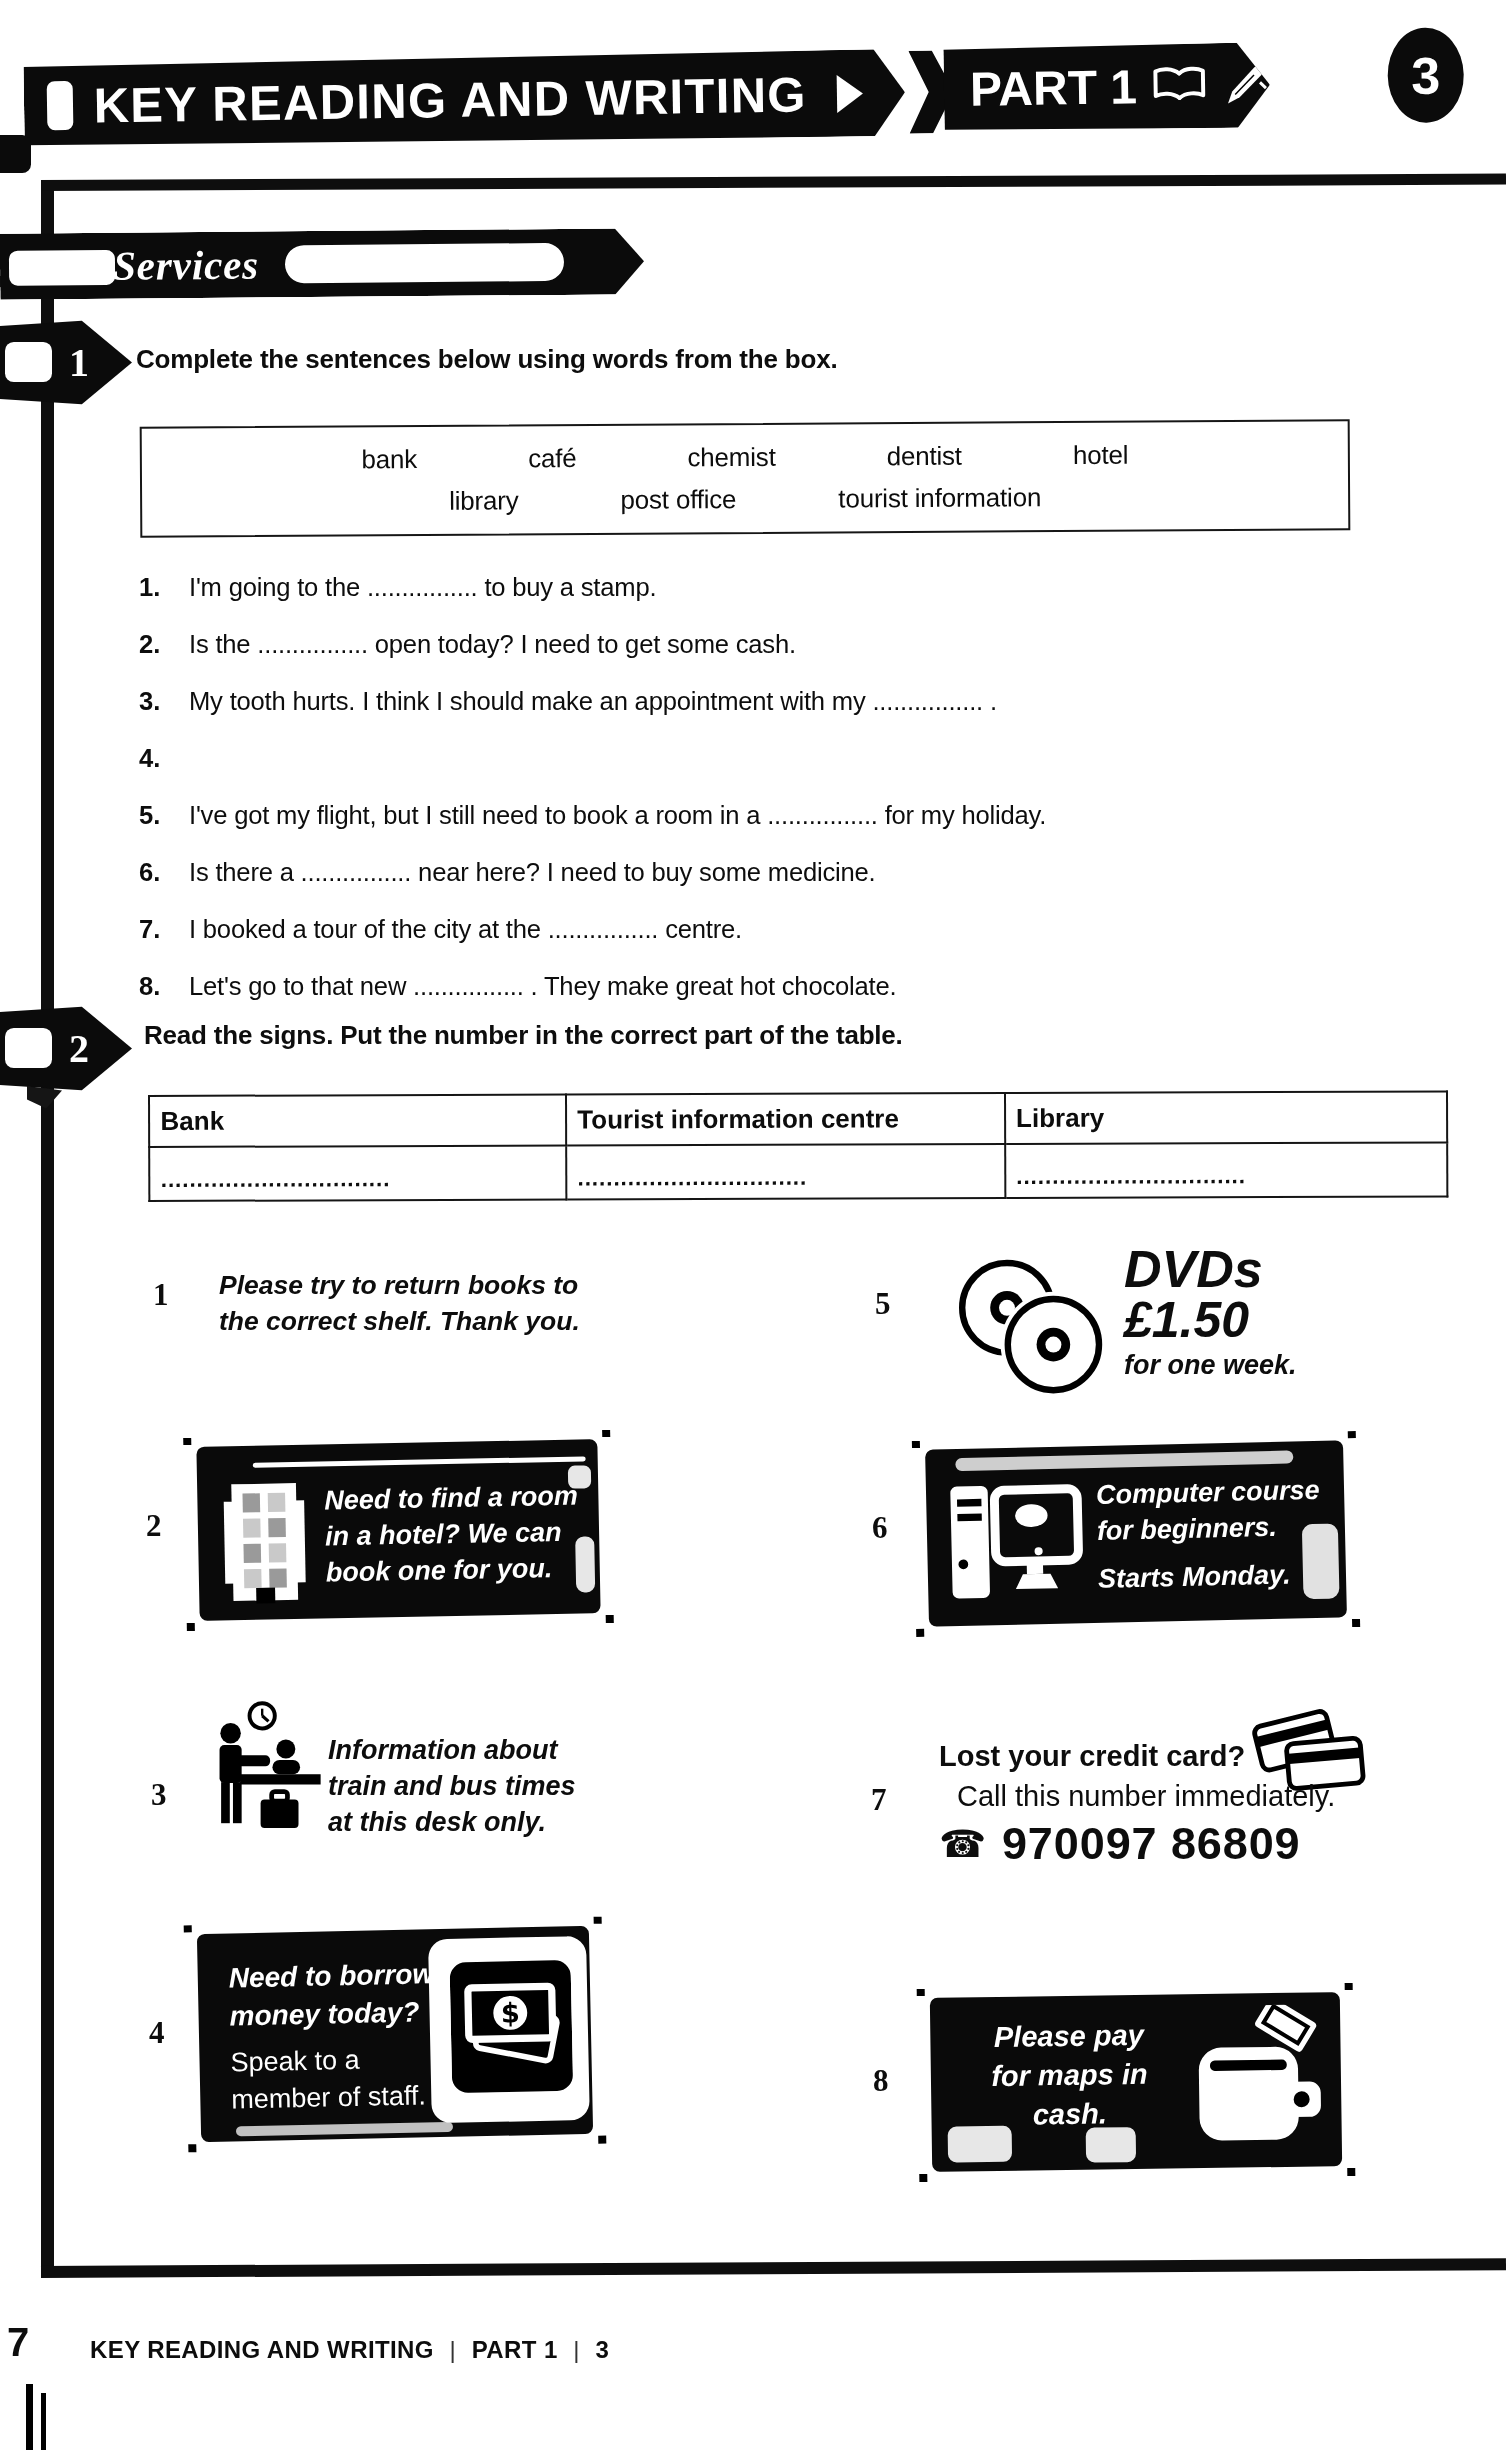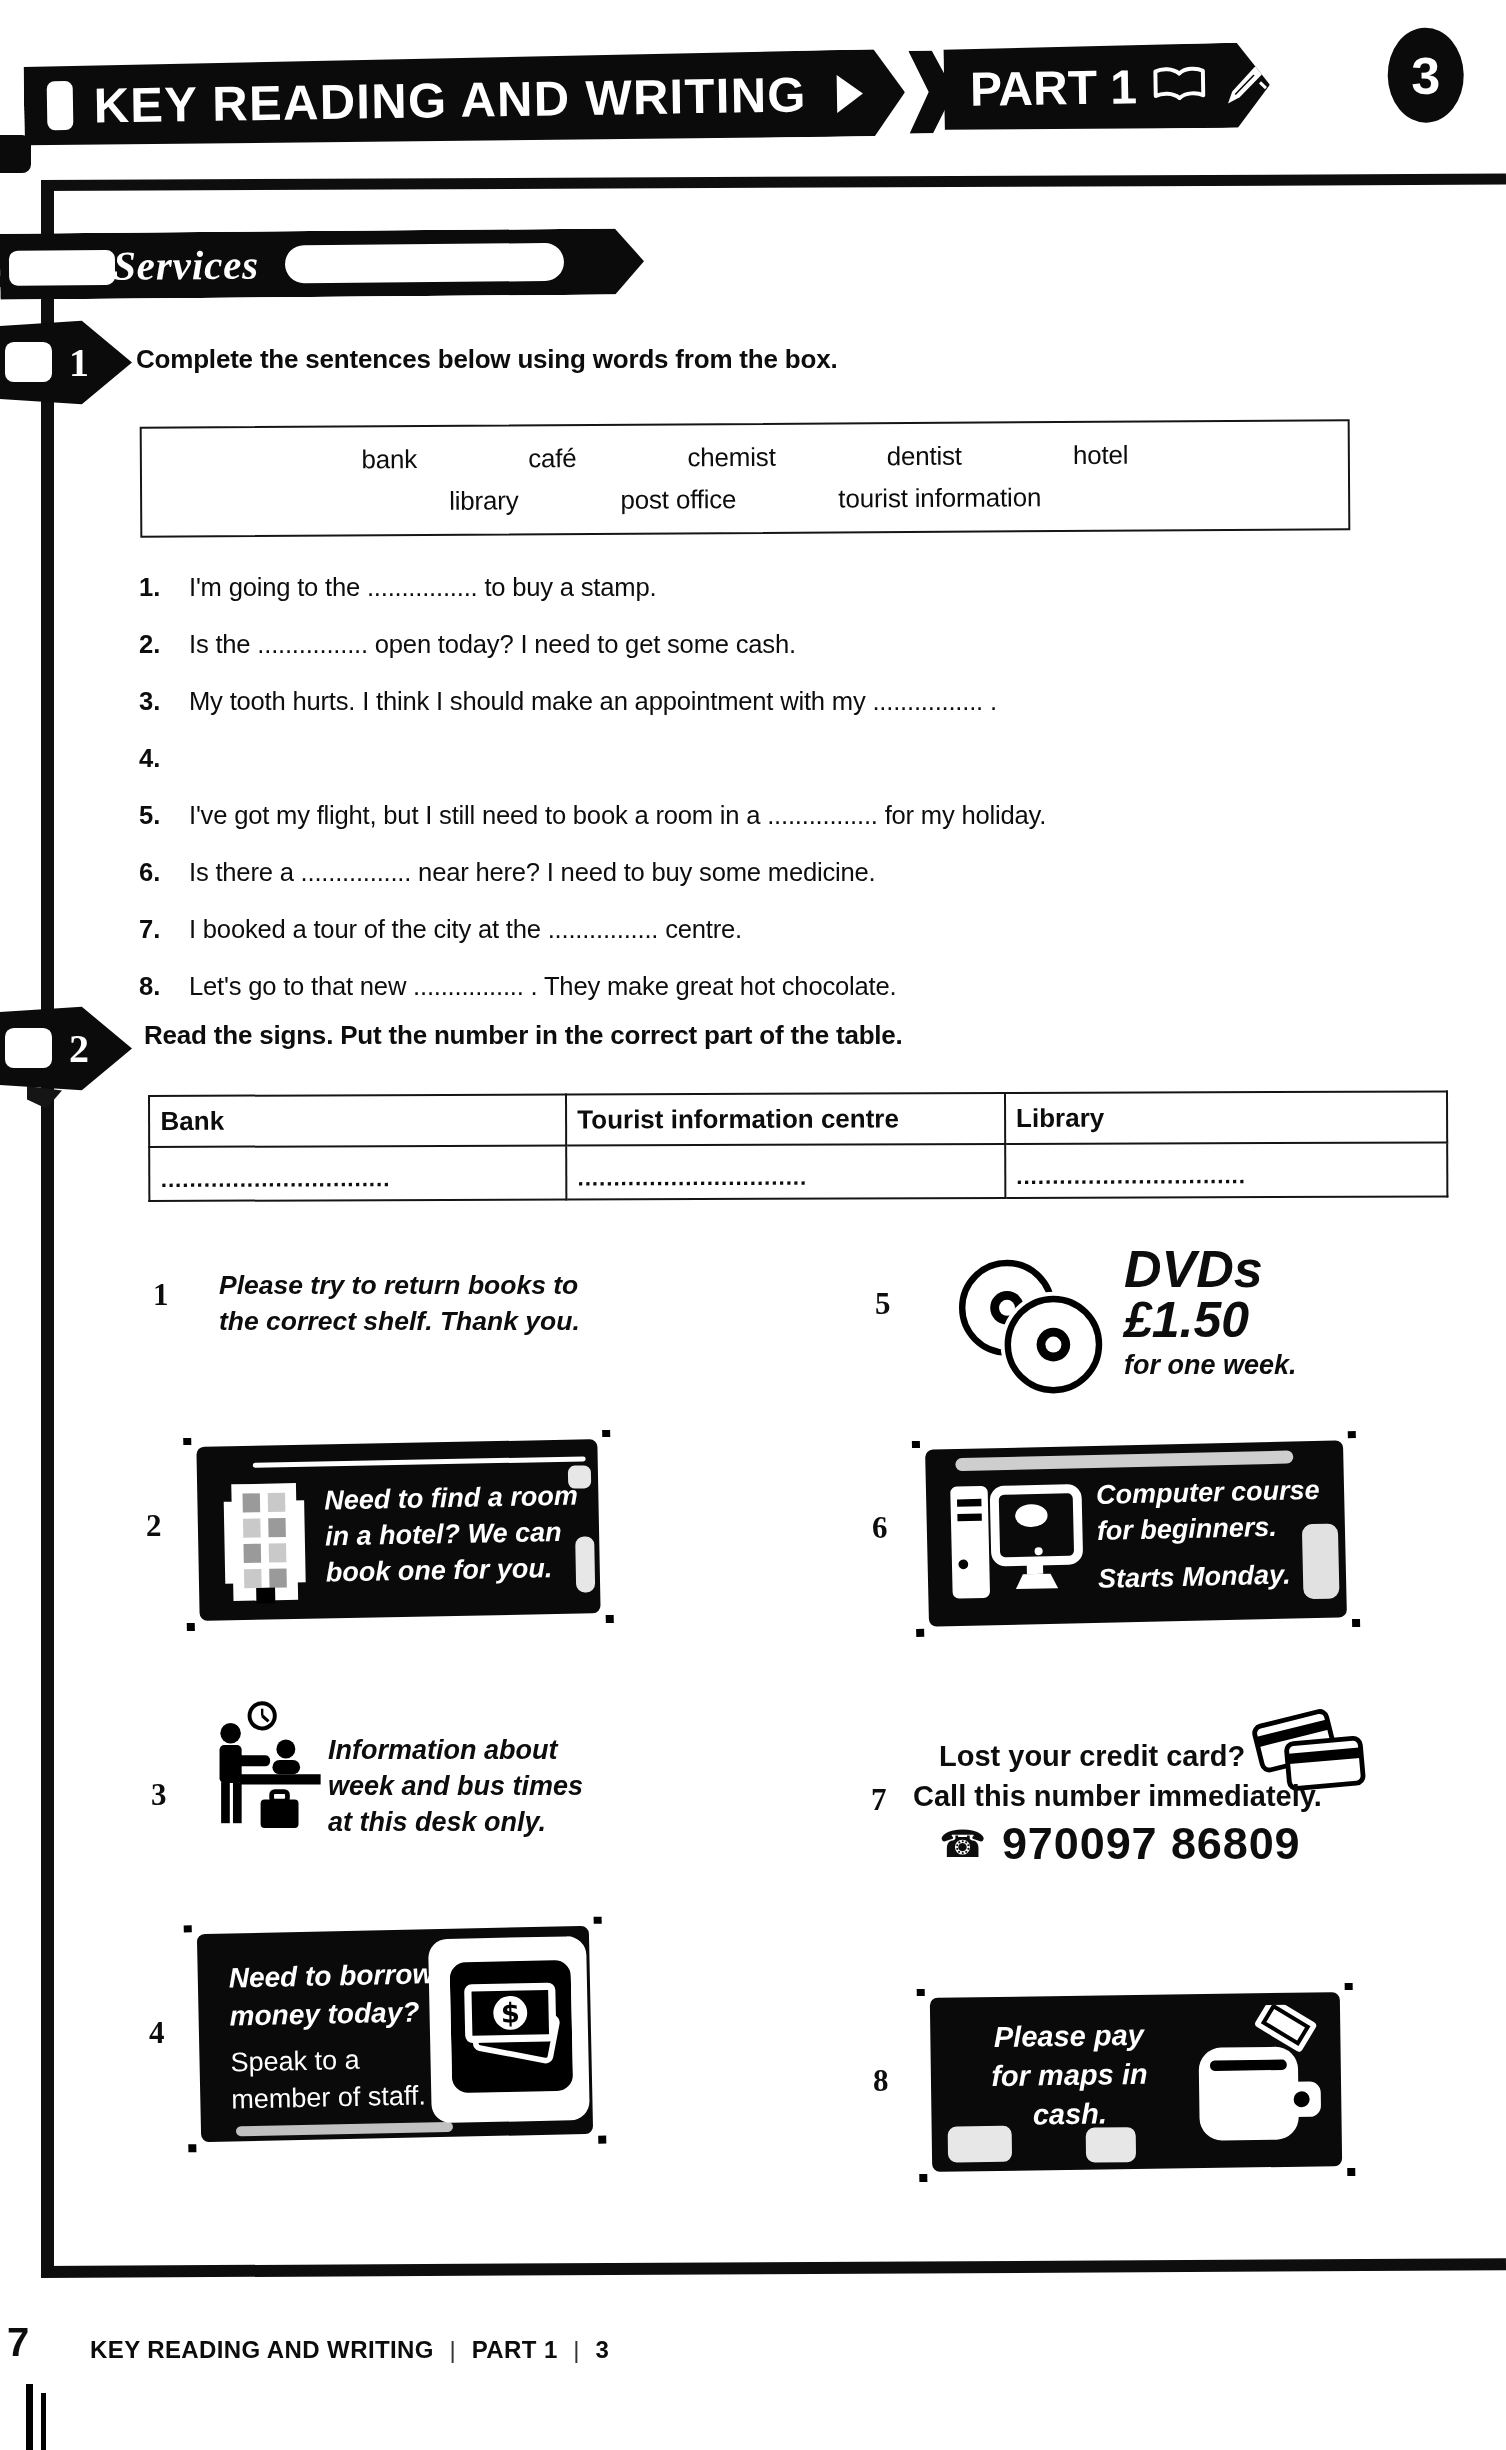--- a/index.html
+++ b/index.html
@@ -100,21 +100,21 @@
   .s6d{position:absolute;left:29.5px;top:8.7px;width:338px;height:13px;background:#fff;opacity:.8;border-radius:7px;}
   .s6d2{position:absolute;right:7px;top:83px;width:36px;height:75px;background:#fff;opacity:.88;border-radius:10.4px;}
   .s6icon{position:absolute;left:19px;top:26px;}
   .s6t{position:absolute;left:170px;top:31px;}
   .s6t .l3{margin-top:12px;}
   
   .s3icon{left:213px;top:1700px;}
   .s3t{left:328px;top:1732px;font-size:27px;font-weight:bold;line-height:36px;white-space:nowrap;font-style:italic;}
   
   .s7l1{left:939px;top:1740px;font-size:29px;font-weight:bold;white-space:nowrap;text-align:right;}
-  .s7l2{left:913px;top:1780px;font-size:29px;font-weight:bold;white-space:nowrap;}
+  .s7l2{left:957px;top:1780px;font-size:29px;font-weight:normal;white-space:nowrap;}
   .s7l3{left:939px;top:1818px;display:flex;align-items:center;gap:15.6px;}
   .ph{font-family:"DejaVu Sans",sans-serif;font-size:38px;}
   .s7num{font-size:45px;font-weight:bold;letter-spacing:0.9px;}
   .s7cards{left:1246px;top:1707px;}
   
   .s4{left:199px;top:1930px;width:392px;height:208px;transform:rotate(-1.2deg);}
   .s4q{position:absolute;left:31px;top:26px;font-size:28px;font-weight:bold;font-style:italic;line-height:38px;white-space:nowrap;}
   .s4a{position:absolute;left:31px;top:111px;font-size:27px;font-weight:400;line-height:37px;white-space:nowrap;}
   .s4w{position:absolute;right:3.5px;top:10.4px;width:158px;height:184px;background:#fff;border-radius:19px;}
   .s4icon{position:absolute;right:19px;top:33px;}
@@ -357,21 +357,21 @@
         <rect x="34" y="94" width="102" height="13"></rect>
         <rect x="10" y="104" width="11" height="52"></rect>
         <rect x="25" y="104" width="11" height="52"></rect>
         <rect x="74" y="116" width="20" height="12" rx="4" fill="none" stroke="#000" stroke-width="6"></rect>
         <rect x="60" y="126" width="48" height="36" rx="5"></rect>
       </g>
     </svg>
   </div>
   <div class="abs s3t">
     <div>Information about</div>
-    <div>week and bus times</div>
+    <div>train and bus times</div>
     <div>at this desk only.</div>
   </div>
 
   <div class="signnum abs" style="left:871px;top:1782px;">7</div>
   <div class="abs s7cards">
     <svg width="121" height="90" viewBox="0 0 150 112">
       <g transform="rotate(-14 60 42)">
         <rect x="14" y="14" width="92" height="56" rx="9" fill="#fff" stroke="#000" stroke-width="6"></rect>
         <rect x="16" y="26" width="88" height="13" fill="#000"></rect>
       </g>

